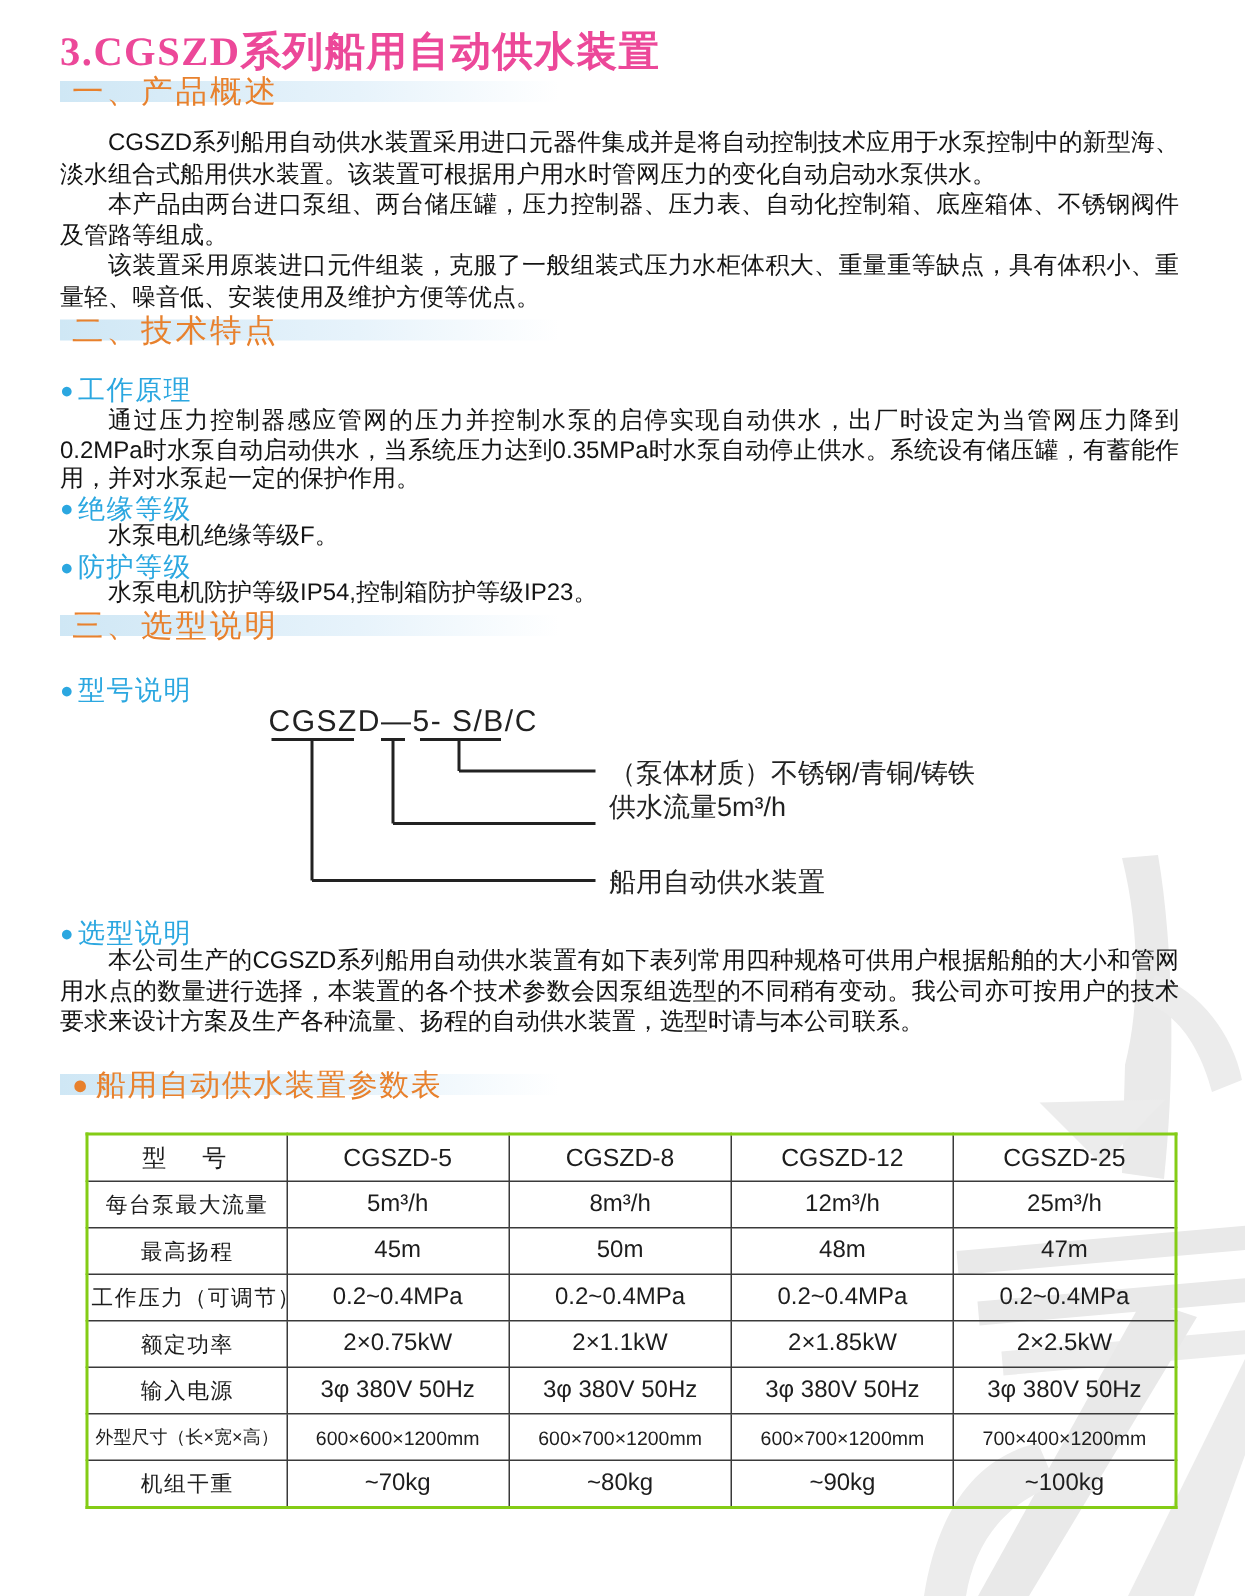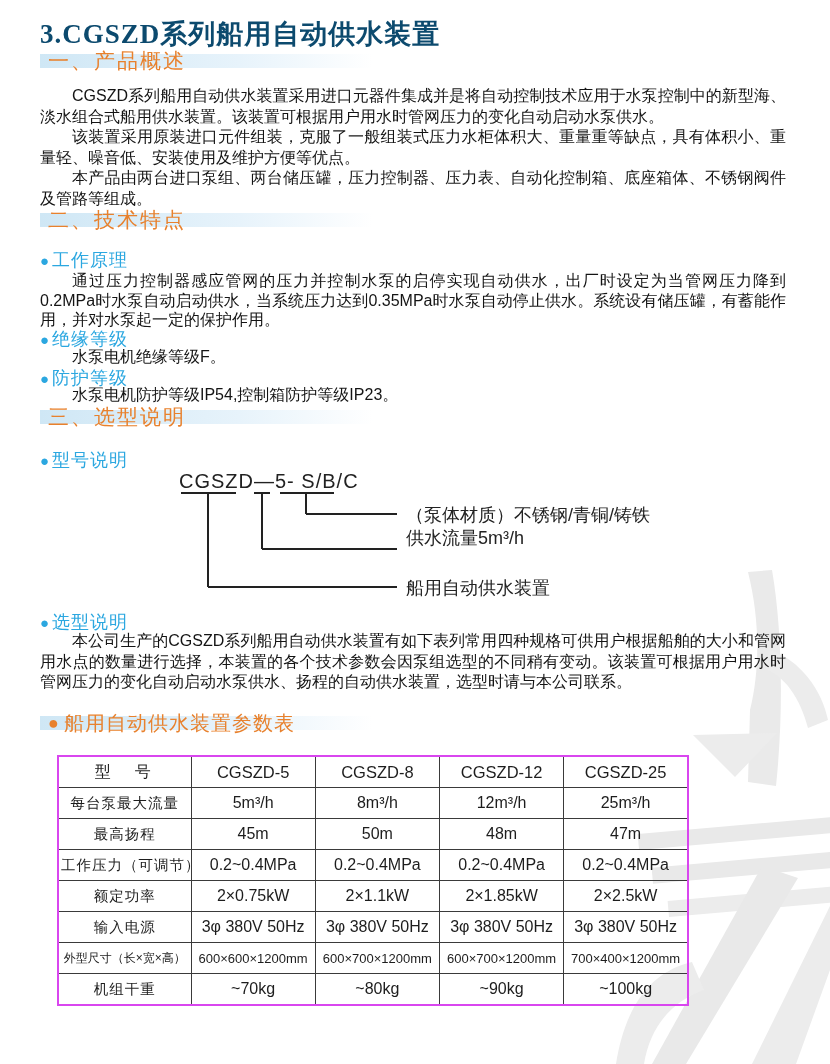--- a/index.html
+++ b/index.html
@@ -7,21 +7,21 @@
     position:relative; width:830px; height:1064px; margin:0 auto;
     background:#ffffff; overflow:hidden;
     font-family:"Liberation Sans", sans-serif; color:#141414;
   }
   .layer { position:absolute; inset:0; z-index:1; }
   .wm { position:absolute; left:430px; top:560px; z-index:0; }
 
   .doc-title {
     position:absolute; left:40px; top:16px; margin:0;
     font-family:"Liberation Serif", serif;
-    font-size:27px; font-weight:bold; color:#0c4a6e; letter-spacing:1px;text-align:center;
+    font-size:27px; font-weight:bold; color:#ec4899; letter-spacing:1px;text-align:center;
   }
   .section-bar {
     position:absolute; left:40px; width:362px; height:14px;
     background:linear-gradient(to right, #cfe7f5 0%, #e7f3fb 55%, rgba(255,255,255,0) 92%);
     display:flex; align-items:center; padding-left:8px; box-sizing:border-box;
     font-size:21px; font-weight:normal; color:#e8812d; letter-spacing:2px;
   }
   .bar1 { top:54px; } .bar2 { top:213px; } .bar3 { top:410px; }
   .bar-table {
     top:716px; color:#e8812d;
@@ -56,22 +56,22 @@
   .diagram svg { position:absolute; left:0; top:0; }
   .model-code {
     position:absolute; left:139px; top:0; font-size:20px; color:#222;
     letter-spacing:1px; white-space:nowrap;
   }
   .dlabel { position:absolute; left:366px; font-size:18px; color:#222; white-space:nowrap; }
   .dl1 { top:33px; } .dl2 { top:56px; } .dl3 { top:106px; }
 
   table.params {
     position:absolute; left:57px; top:755px;
-    width:632px; border-collapse:collapse; table-layout:fixed;
-    border:2px solid #d946ef; background:transparent;
+    width:728px; border-collapse:collapse; table-layout:fixed;
+    border:2px solid #84cc16; background:transparent;
   }
   table.params td {
     border:1px solid #3a3a3a; height:30px; text-align:center;
     font-size:16px; color:#1d1d1d; padding:0 2px; white-space:nowrap; overflow:hidden;
   }
   table.params td.lbl { font-size:14.5px; letter-spacing:1px; }
   table.params tr.hdr td { font-size:16.5px; }
   table.params tr.hdr td.lbl { font-size:16px; letter-spacing:4px; }
   table.params tr.small td { font-size:13px; }
   table.params tr.small td.lbl { font-size:12px; letter-spacing:0; }
@@ -95,22 +95,22 @@
 
   <div class="layer">
 
     <h1 class="doc-title">3.CGSZD系列船用自动供水装置</h1>
 
     <div class="section-bar bar1">
       <span>一、产品概述</span>
     </div>
     <div class="paras overview-paras">
       <p class="body-text indent">CGSZD系列船用自动供水装置采用进口元器件集成并是将自动控制技术应用于水泵控制中的新型海、淡水组合式船用供水装置。该装置可根据用户用水时管网压力的变化自动启动水泵供水。</p>
+      <p class="body-text indent">本产品由两台进口泵组、两台储压罐，压力控制器、压力表、自动化控制箱、底座箱体、不锈钢阀件及管路等组成。</p>
       <p class="body-text indent">该装置采用原装进口元件组装，克服了一般组装式压力水柜体积大、重量重等缺点，具有体积小、重量轻、噪音低、安装使用及维护方便等优点。</p>
-      <p class="body-text indent">本产品由两台进口泵组、两台储压罐，压力控制器、压力表、自动化控制箱、底座箱体、不锈钢阀件及管路等组成。</p>
     </div>
 
     <div class="section-bar bar2">
       <span>二、技术特点</span>
     </div>
 
     <div class="blue-head h-wp">
       <span class="bullet">●</span>
       <span>工作原理</span>
     </div>
@@ -157,21 +157,21 @@
       <span class="dlabel dl1">（泵体材质）不锈钢/青铜/铸铁</span>
       <span class="dlabel dl2">供水流量5m³/h</span>
       <span class="dlabel dl3">船用自动供水装置</span>
     </div>
 
     <div class="blue-head h-select">
       <span class="bullet">●</span>
       <span>选型说明</span>
     </div>
     <div class="paras select-text">
-      <p class="body-text indent">本公司生产的CGSZD系列船用自动供水装置有如下表列常用四种规格可供用户根据船舶的大小和管网用水点的数量进行选择，本装置的各个技术参数会因泵组选型的不同稍有变动。该装置可根据用户用水时管网压力的变化自动启动水泵供水、扬程的自动供水装置，选型时请与本公司联系。</p>
+      <p class="body-text indent">本公司生产的CGSZD系列船用自动供水装置有如下表列常用四种规格可供用户根据船舶的大小和管网用水点的数量进行选择，本装置的各个技术参数会因泵组选型的不同稍有变动。我公司亦可按用户的技术要求来设计方案及生产各种流量、扬程的自动供水装置，选型时请与本公司联系。</p>
     </div>
 
     <div class="section-bar bar-table">
       <span class="bullet">●</span>
       <span class="bar-text">船用自动供水装置参数表</span>
     </div>
 
     <table class="params">
       <colgroup>
           <col style="width:133px">

